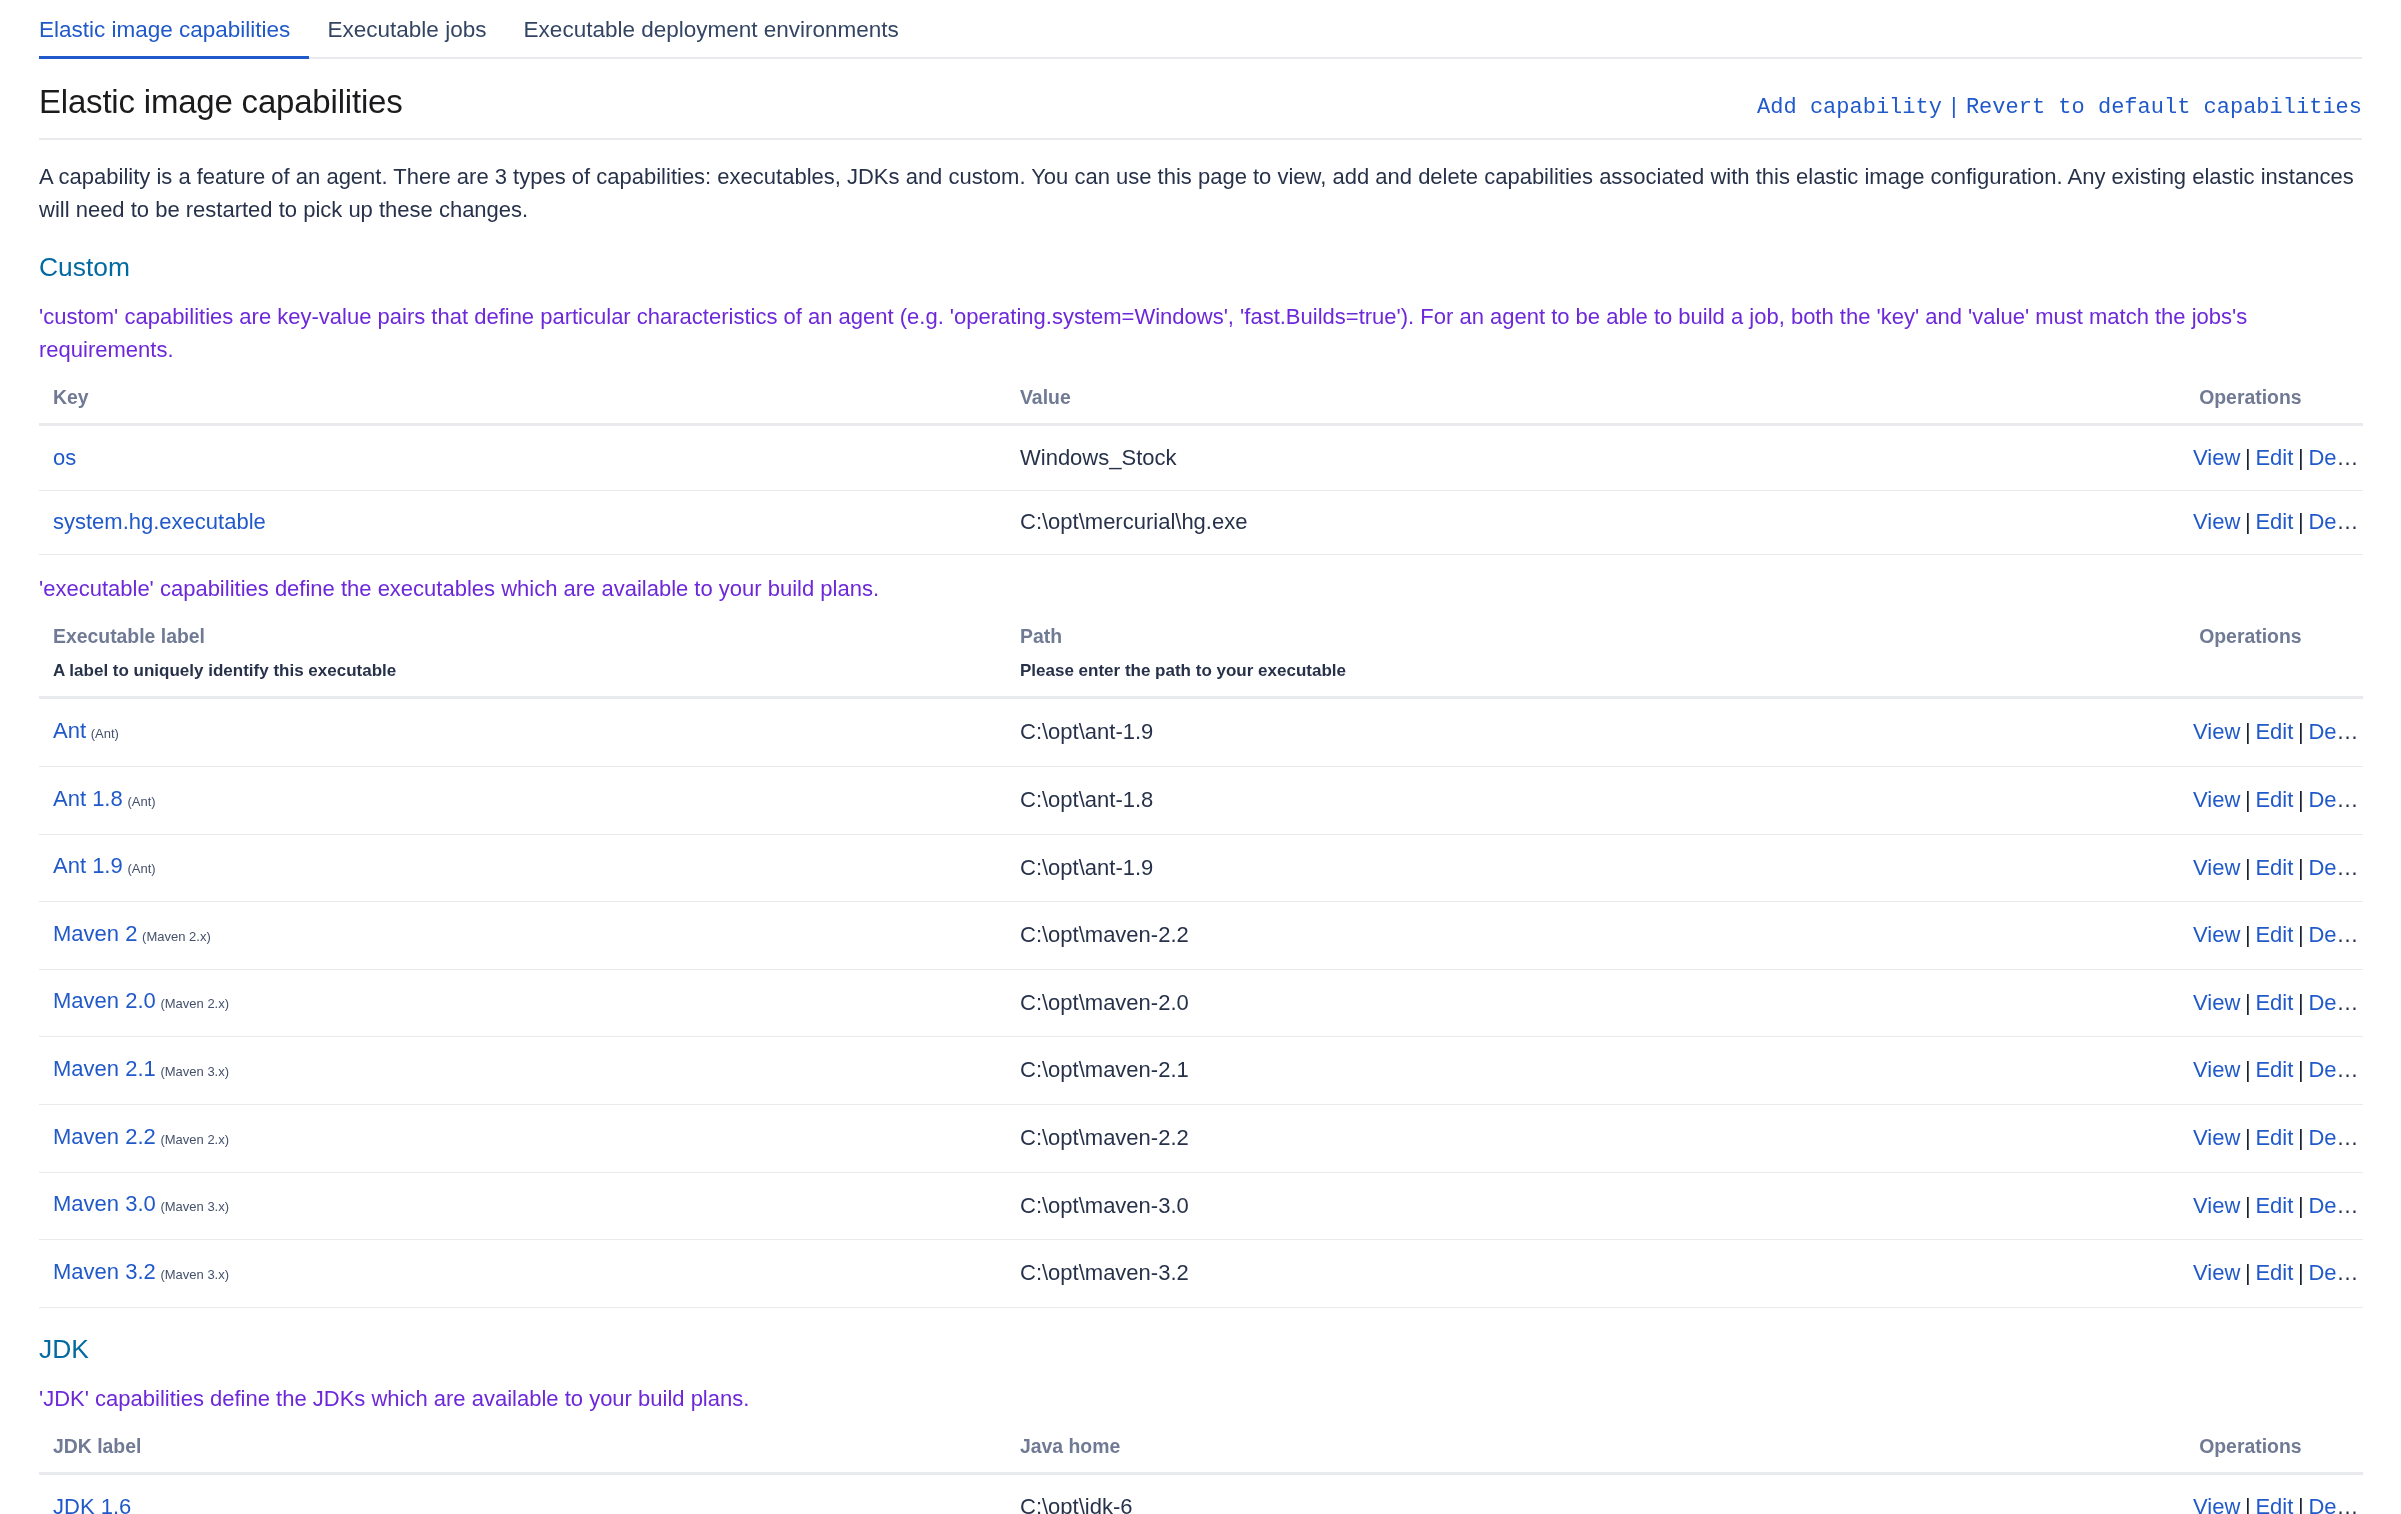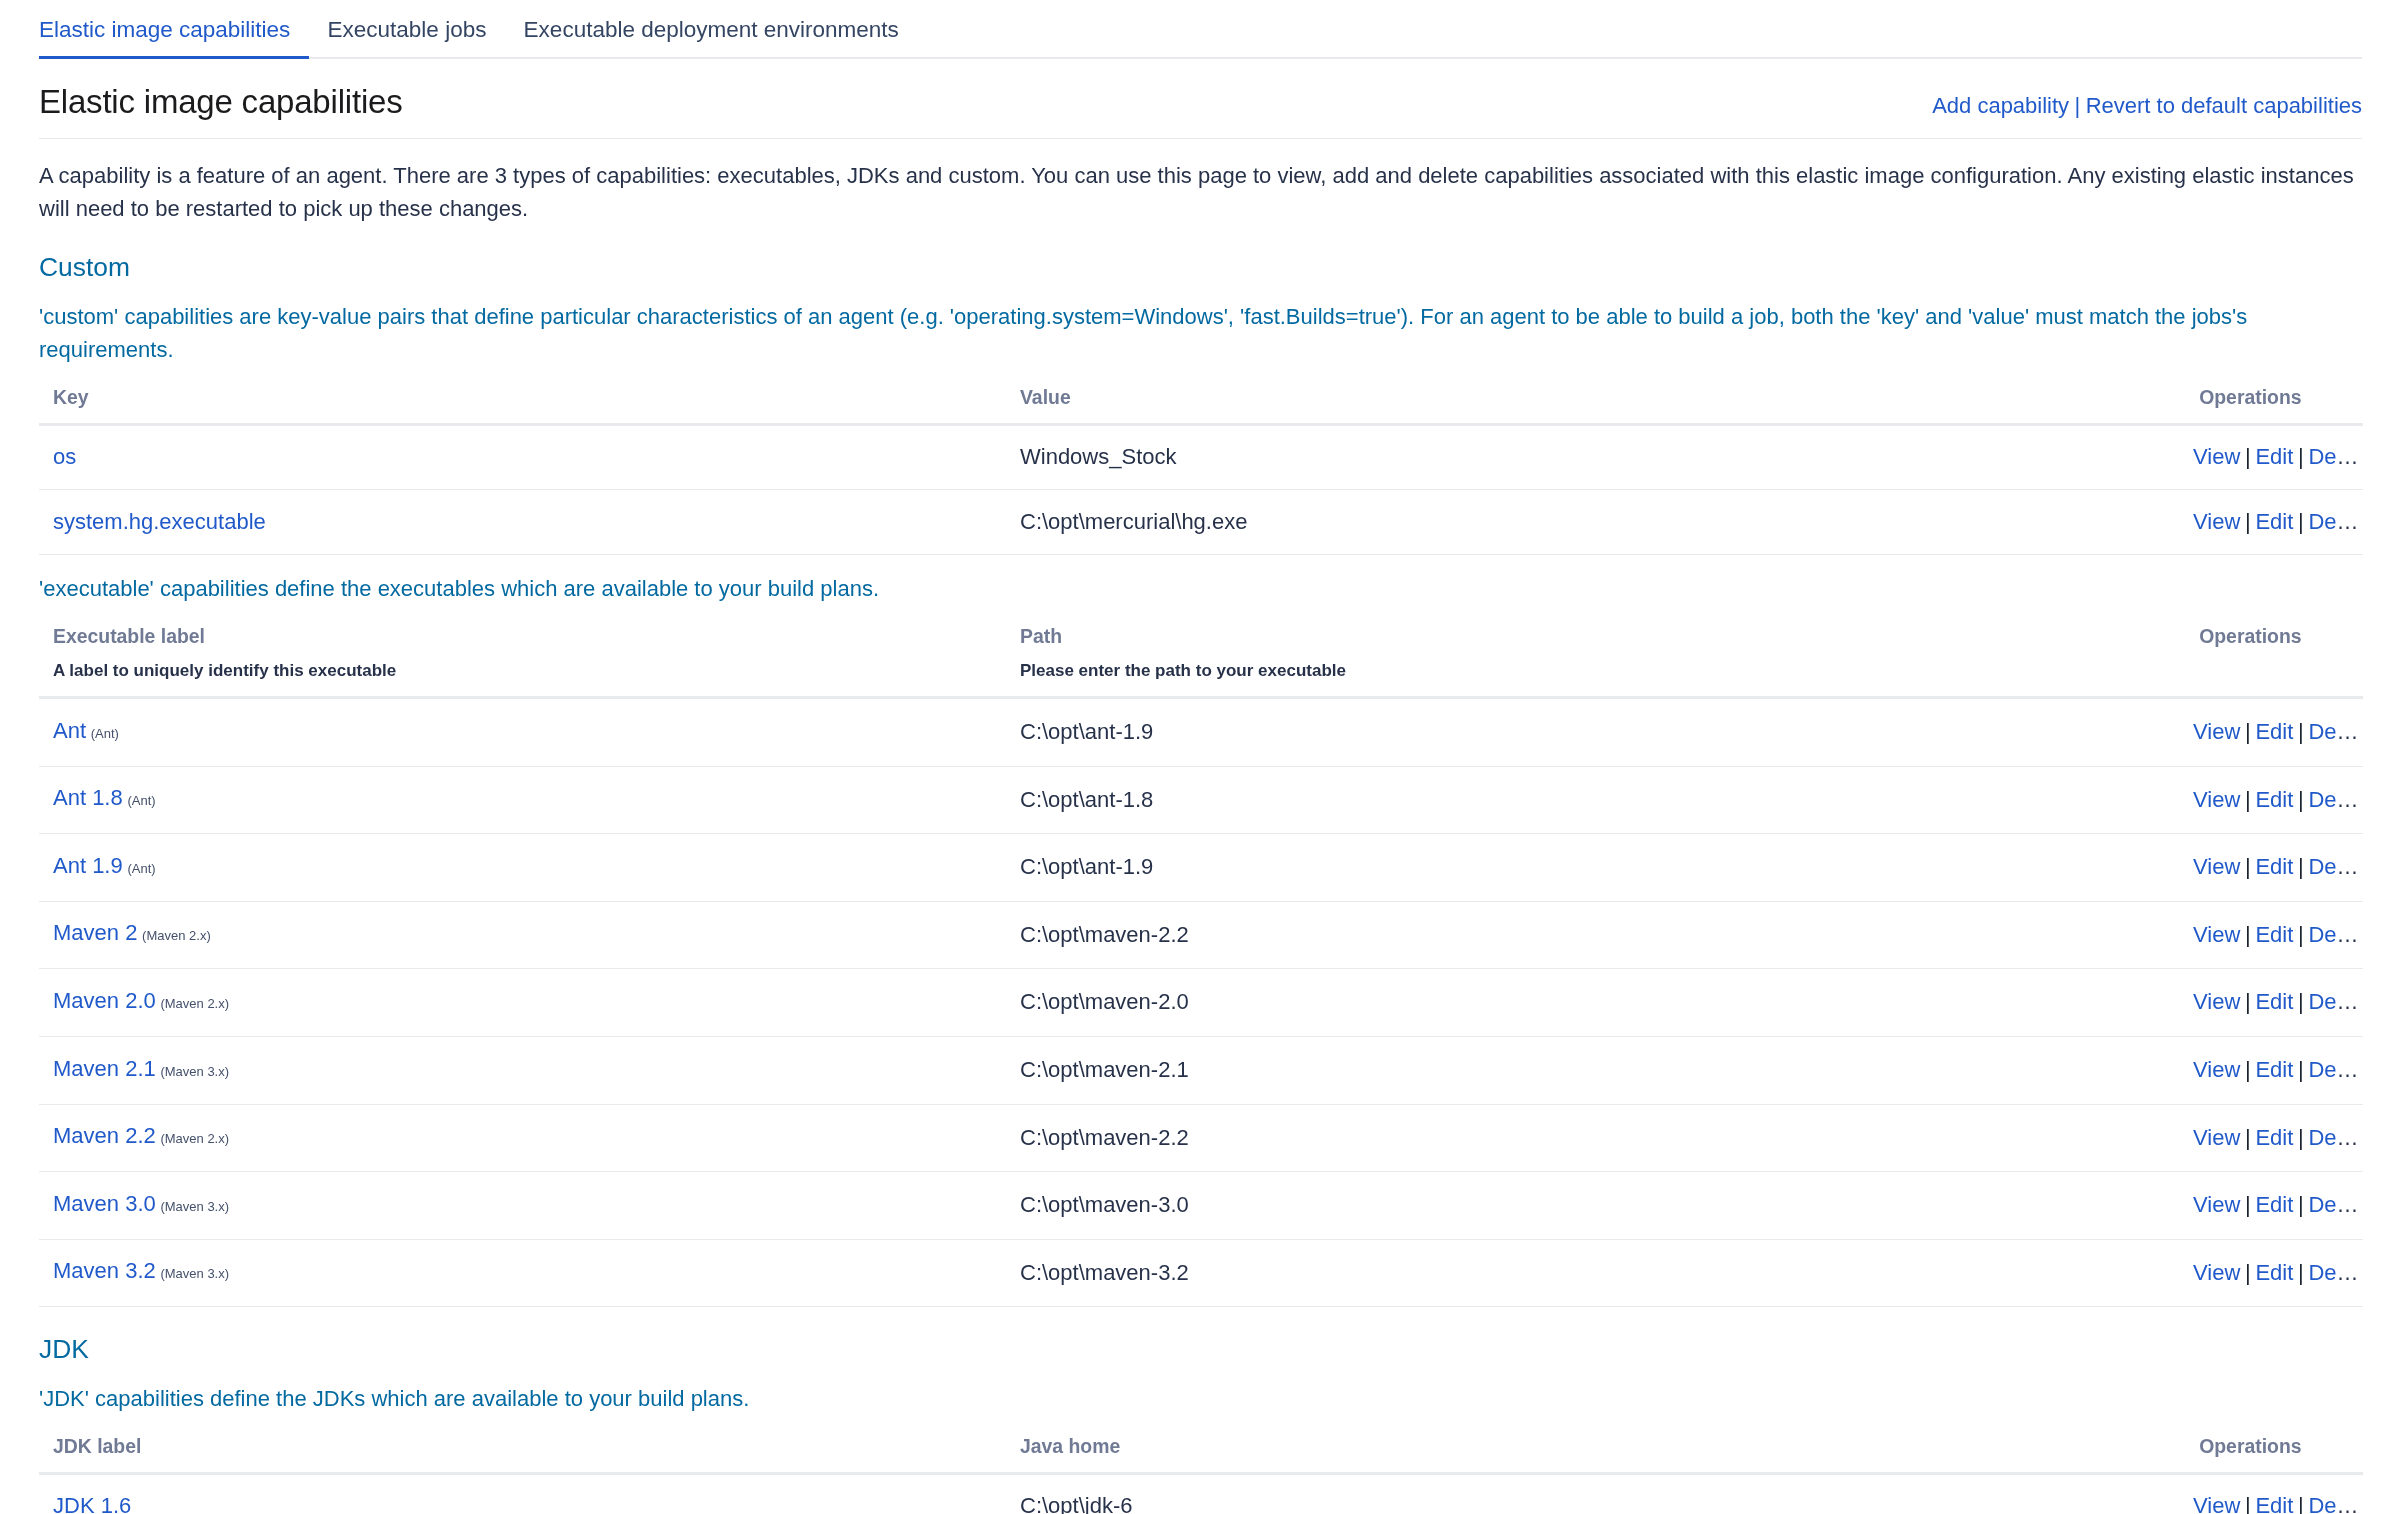--- a/index.html
+++ b/index.html
@@ -68,20 +68,21 @@
     font-weight: 400;
     color: #1b1b1d;
     margin: 0;
     letter-spacing: -0.2px;
   }
   .page-actions {
     font-size: 22px;
     line-height: 26.4px;
     color: #2059c9;
     white-space: nowrap;
+    font-family: Liberation Mono, monospace;
   }
   .page-actions a {
     color: #2059c9;
     text-decoration: none;
     cursor: pointer;
   }
   .page-actions .sep { color: #2059c9; padding: 0 5.4px; }
 
   .title-rule {
     height: 1.6px;
@@ -101,21 +102,21 @@
   h2.section-title {
     font-size: 26.4px;
     line-height: 31px;
     font-weight: 400;
     color: #0369a1;
     margin: 26.4px 0 0 0;
   }
   p.section-desc {
     font-size: 22px;
     line-height: 33px;
-    color: #0369a1;
+    color: #6d28d9;
     margin: 17px 0 0 0;
   }
 
   
   table.cap-table {
     width: 100%;
     border-collapse: collapse;
     table-layout: fixed;
     margin-top: 20px;
   }

